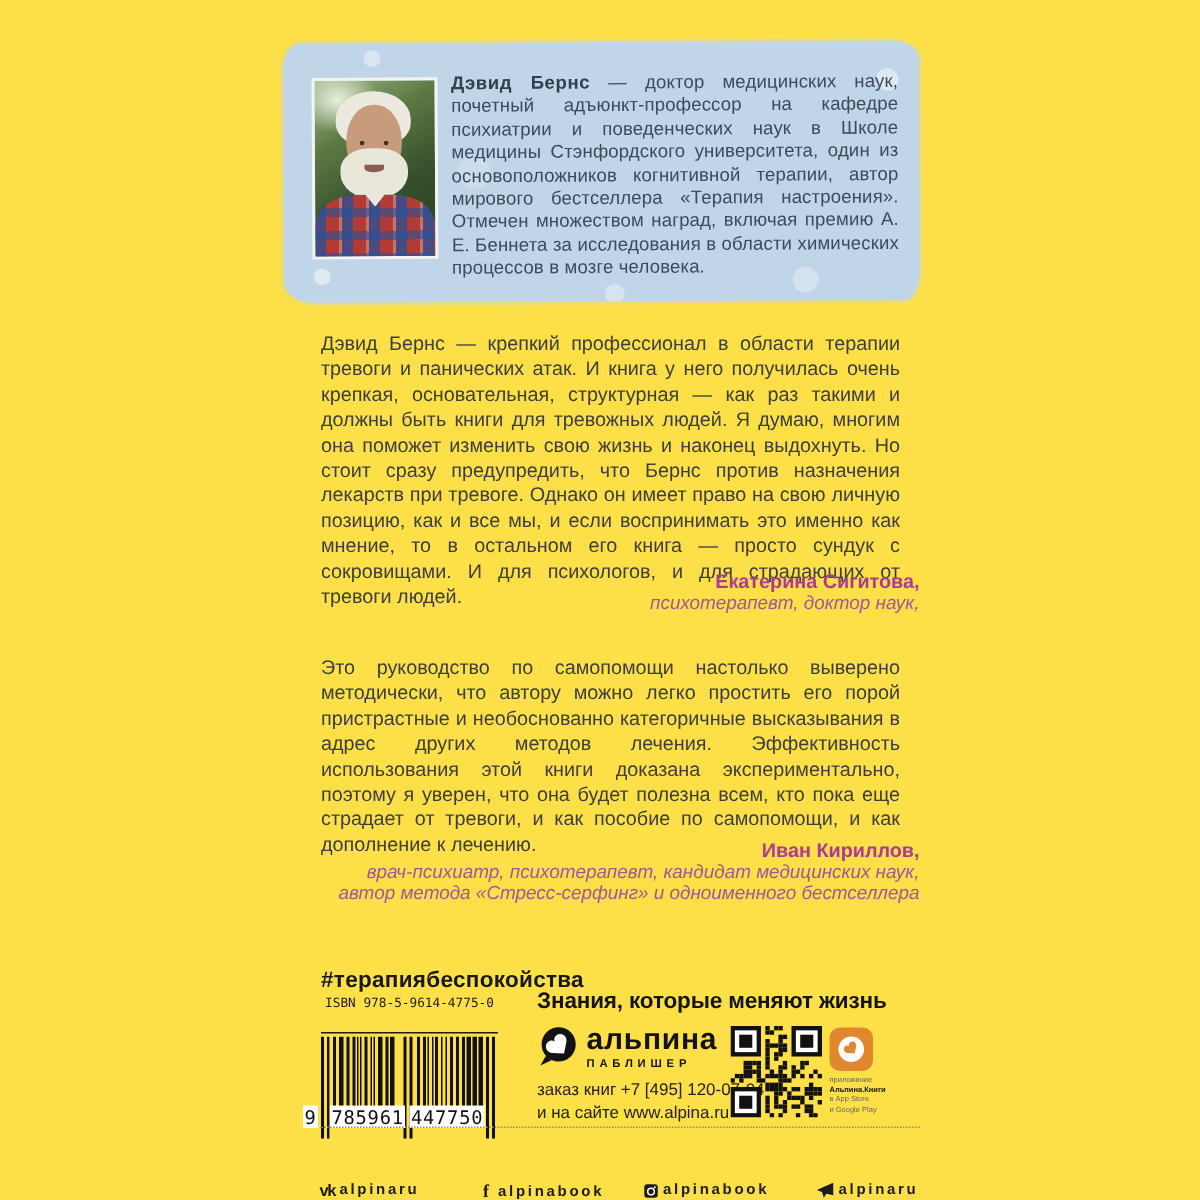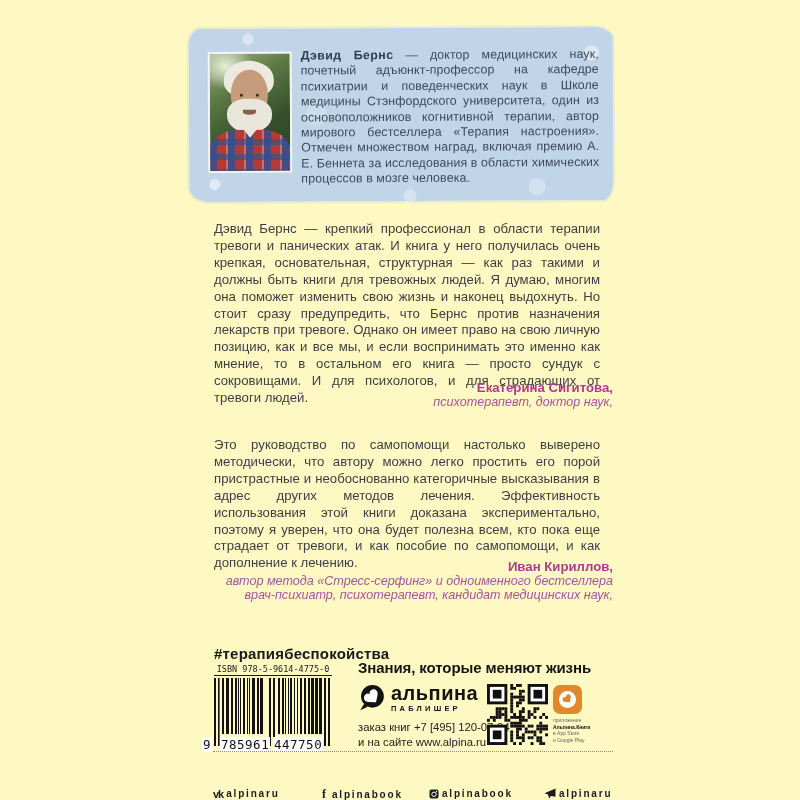--- a/index.html
+++ b/index.html
@@ -1,16 +1,16 @@
 <!DOCTYPE html>
 <html><head>
 <meta charset="utf-8">
 <style>
   html,body{margin:0;padding:0;background:#fff;}
-  .page{position:relative;width:800px;height:800px;background:#fef9c3;
+  .page{position:relative;width:800px;height:800px;background:#fde047;
         font-family:"Liberation Sans",sans-serif;overflow:hidden;}
 
   
   .author-box{position:absolute;left:189px;top:28px;width:424px;height:173px;
     background-color:#c1d5e8;
     background-image:
       radial-gradient(circle at 6% 90%, rgba(255,255,255,.5) 0 5px, transparent 6px),
       radial-gradient(circle at 95% 15%, rgba(255,255,255,.45) 0 7px, transparent 8px),
       radial-gradient(circle at 52% 97%, rgba(255,255,255,.35) 0 6px, transparent 7px),
       radial-gradient(circle at 14% 6%, rgba(255,255,255,.4) 0 5px, transparent 6px),
@@ -56,21 +56,21 @@
   .attr-name{font-size:13.2px;font-weight:bold;color:#ae3a92;line-height:15px;}
   .attr-cred{font-size:12.6px;font-style:italic;color:#a7549f;line-height:14.4px;}
 
   
   .hashtag{position:absolute;left:214px;top:645px;font-size:15px;font-weight:bold;
     color:#19191b;letter-spacing:.2px;}
 
   .barcode-block{position:absolute;left:202px;top:664px;width:145px;}
   .isbn{margin-left:12px;width:118px;font-family:"DejaVu Sans Mono",monospace;
     font-size:8.5px;color:#1c1c1c;border-bottom:1.5px solid #1c1c1c;text-align:center;
-    padding-bottom:1px;white-space:nowrap;}
+    padding-bottom:14px;white-space:nowrap;}
   .bars{display:block;margin-left:12px;margin-top:2px;}
   .bdigit{position:absolute;top:73px;font-family:"DejaVu Sans Mono",monospace;
     font-size:12.5px;color:#111;letter-spacing:.5px;background:#fff;padding:0 1px;}
   .d0{left:0;} .d1{left:18px;} .d2{left:71px;}
 
   .pub-col{position:absolute;left:358px;top:659px;width:130px;}
   .slogan{font-size:15px;font-weight:bold;color:#141414;white-space:nowrap;letter-spacing:-.1px;}
   .logo-row{position:absolute;top:25px;left:0;display:flex;align-items:flex-start;gap:5px;}
   .pub-name{font-size:20px;font-weight:bold;color:#131313;line-height:19px;letter-spacing:.5px;}
   .pub-type{font-size:7.5px;letter-spacing:3.2px;color:#131313;margin-top:1px;font-weight:bold;}
@@ -113,22 +113,22 @@
 
   <p class="review-text" id="review1">Дэвид Бернс — крепкий профессионал в области терапии тревоги и панических атак. И книга у него получилась очень крепкая, основательная, структурная — как раз такими и должны быть книги для тревожных людей. Я думаю, многим она поможет изменить свою жизнь и наконец выдохнуть. Но стоит сразу предупредить, что Бернс против назначения лекарств при тревоге. Однако он имеет право на свою личную позицию, как и все мы, и если воспринимать это именно как мнение, то в остальном его книга — просто сундук с сокровищами. И для психологов, и для страдающих от тревоги людей.</p>
   <div class="attribution" id="attr1">
     <div class="attr-name">Екатерина Сигитова,</div>
     <div class="attr-cred">психотерапевт, доктор наук,</div>
   </div>
 
   <p class="review-text" id="review2">Это руководство по самопомощи настолько выверено методически, что автору можно легко простить его порой пристрастные и необоснованно категоричные высказывания в адрес других методов лечения. Эффективность использования этой книги доказана экспериментально, поэтому я уверен, что она будет полезна всем, кто пока еще страдает от тревоги, и как пособие по самопомощи, и как дополнение к лечению.</p>
   <div class="attribution" id="attr2">
     <div class="attr-name">Иван Кириллов,</div>
+    <div class="attr-cred">врач-психиатр, психотерапевт, кандидат медицинских наук,</div>
     <div class="attr-cred">автор метода «Стресс-серфинг» и одноименного бестселлера</div>
-    <div class="attr-cred">врач-психиатр, психотерапевт, кандидат медицинских наук,</div>
   </div>
 
   <div class="hashtag">#терапиябеспокойства</div>
 
   <div class="barcode-block">
     <div class="isbn">ISBN 978-5-9614-4775-0</div>
     <svg class="bars" id="bars" width="118" height="70">
         <rect x="0" y="0" width="2" height="68" fill="#111"></rect>
         <rect x="4" y="0" width="1.6" height="68" fill="#111"></rect>
         <rect x="55" y="0" width="2" height="68" fill="#111"></rect>

